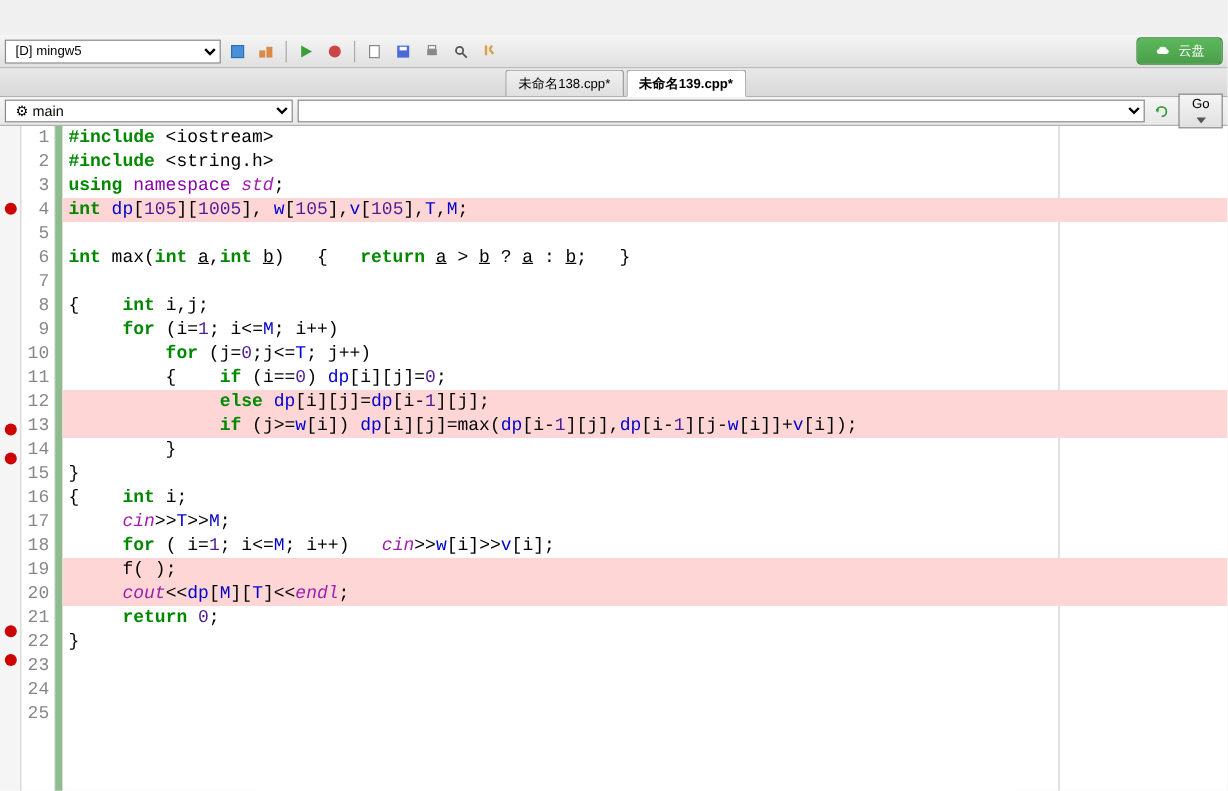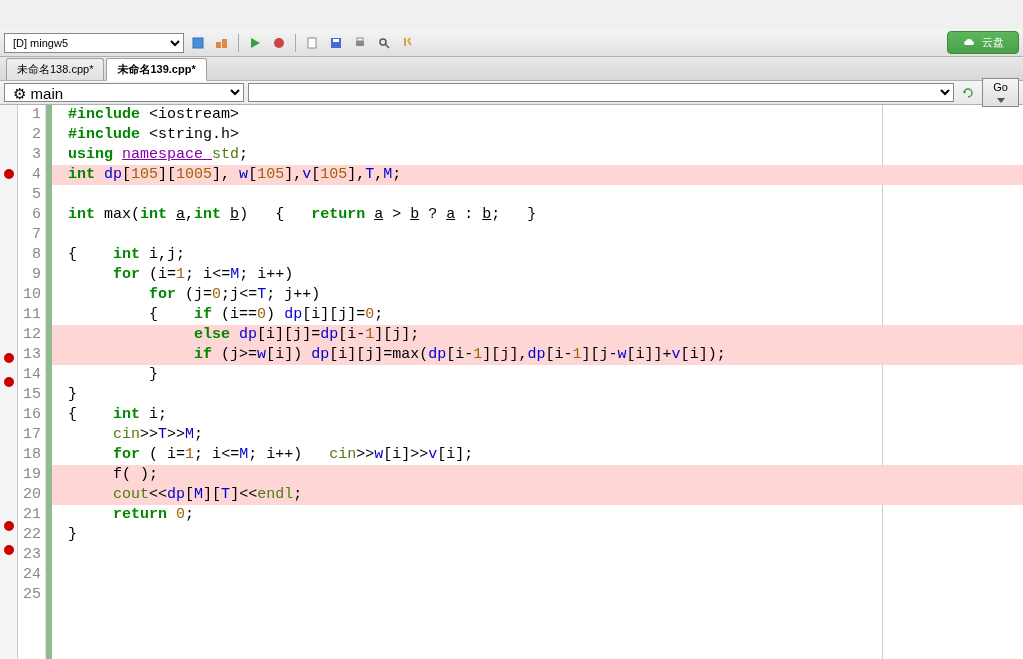--- a/index.html
+++ b/index.html
@@ -4,46 +4,46 @@
   <style>
     * { margin: 0; padding: 0; box-sizing: border-box; }
     body { font-family: "Microsoft YaHei", Arial, sans-serif; font-size: 12px; background: #f0f0f0; width: 1023px; height: 659px; overflow: hidden; }
     
     .toolbar-top { height: 28px; background: linear-gradient(#f5f5f5, #e0e0e0); border-bottom: 1px solid #b0b0b0; display: flex; align-items: center; padding: 0 4px; gap: 4px; margin-top: 29px; }
     .combo-compiler { width: 180px; height: 20px; border: 1px solid #888; background: white; font-size: 11px; padding: 0 4px; }
     .toolbar-icon { width: 20px; height: 20px; display: inline-flex; align-items: center; justify-content: center; cursor: pointer; }
     .toolbar-sep { width: 1px; height: 18px; background: #aaa; margin: 0 2px; }
     .cloud-btn { margin-left: auto; background: linear-gradient(#5cb85c, #4a9f4a); color: white; padding: 3px 14px; border-radius: 4px; border: 1px solid #3a8a3a; display: flex; align-items: center; gap: 4px; font-size: 11px; }
     
-    .tabs-bar { height: 24px; background: linear-gradient(#e8e8e8, #d8d8d8); border-bottom: 1px solid #b0b0b0; display: flex; align-items: flex-end; padding-left: 6px; }
+    .tabs-bar { height: 24px; background: linear-gradient(#e8e8e8, #d8d8d8); border-bottom: 1px solid #b0b0b0; display: flex; align-items: flex-end; padding-left: 22px; justify-content: center; }
     .tab { padding: 3px 10px; border: 1px solid #a0a0a0; border-bottom: none; background: linear-gradient(#f0f0f0, #e0e0e0); margin-right: 2px; font-size: 11px; border-radius: 3px 3px 0 0; cursor: pointer; }
     .tab.active { background: white; border-bottom: 1px solid white; margin-bottom: -1px; font-weight: bold; }
     
     .func-bar { height: 24px; background: linear-gradient(#f5f5f5, #e8e8e8); border-bottom: 1px solid #b0b0b0; display: flex; align-items: center; padding: 0 4px; gap: 4px; }
-    .func-combo { height: 19px; border: 1px solid #888; background: white; font-size: 15px; }
+    .func-combo { height: 19px; border: 1px solid #888; background: white; font-size: 12px; }
     .func-combo.fn { width: 240px; padding: 0 4px; }
     .func-combo.loc { flex: 1; }
     .go-btn { padding: 2px 10px; border: 1px solid #888; background: linear-gradient(#f5f5f5, #e0e0e0); font-size: 11px; display: flex; align-items: center; gap: 3px; flex-direction: column; }
     
     .editor-area { display: flex; height: calc(659px - 28px - 24px - 24px - 20px); background: white; overflow: auto; }
     .margin-col { width: 18px; background: #f5f5f5; border-right: 1px solid #ccc; }
     .breakpoint { width: 10px; height: 10px; background: #c00; border-radius: 50%; margin: 4px auto 0; }
     .linenum-col { width: 28px; background: white; text-align: right; padding-right: 4px; color: #888; font-family: "Courier New", monospace; font-size: 15px; border-right: 1px solid #e0e0e0; }
     .fold-col { width: 6px; background: #8fbc8f; }
     .code-col { flex: 1; font-family: "Courier New", monospace; font-size: 15px; position: relative; }
-    .code-line { height: 20px; line-height: 20px; padding-left: 16px; white-space: pre; position: relative; }
+    .code-line { height: 20px; line-height: 20px; padding-left: 5px; white-space: pre; position: relative; }
     .code-line.hl { background: #ffd6d6; }
     .margin-cell, .linenum-cell { height: 20px; line-height: 20px; }
     .print-margin { position: absolute; left: 830px; top: 0; bottom: 0; width: 1px; background: #ccc; }
     
     .kw-green { color: #008800; font-weight: bold; }
-    .kw-purple { color: #8800aa; text-decoration: underline; }
-    .kw-teal { color: #4d7c0f; }
+    .kw-purple { color: #8800aa; }
+    .kw-teal { color: #a21caf; font-style: italic; }
     .kw-blue { color: #0000cc; }
-    .num-red { color: #a16207; }
+    .num-red { color: #4c1d95; }
     .ident { color: #000; }
     .op { color: #000; }
     .underline { text-decoration: underline; }
     .scroll-h { height: 16px; background: #e8e8e8; border-top: 1px solid #ccc; display: flex; }
     .scroll-track { flex: 1; background: #f0f0f0; position: relative; }
     .scroll-thumb { position: absolute; left: 16px; width: 80px; height: 14px; top: 1px; background: linear-gradient(#d0d0d0, #b8b8b8); border: 1px solid #999; border-radius: 2px; }
     .scroll-btn { width: 16px; height: 16px; background: linear-gradient(#e8e8e8, #d0d0d0); border: 1px solid #aaa; display: flex; align-items: center; justify-content: center; font-size: 8px; }
   </style>
 </head>
 <body>

